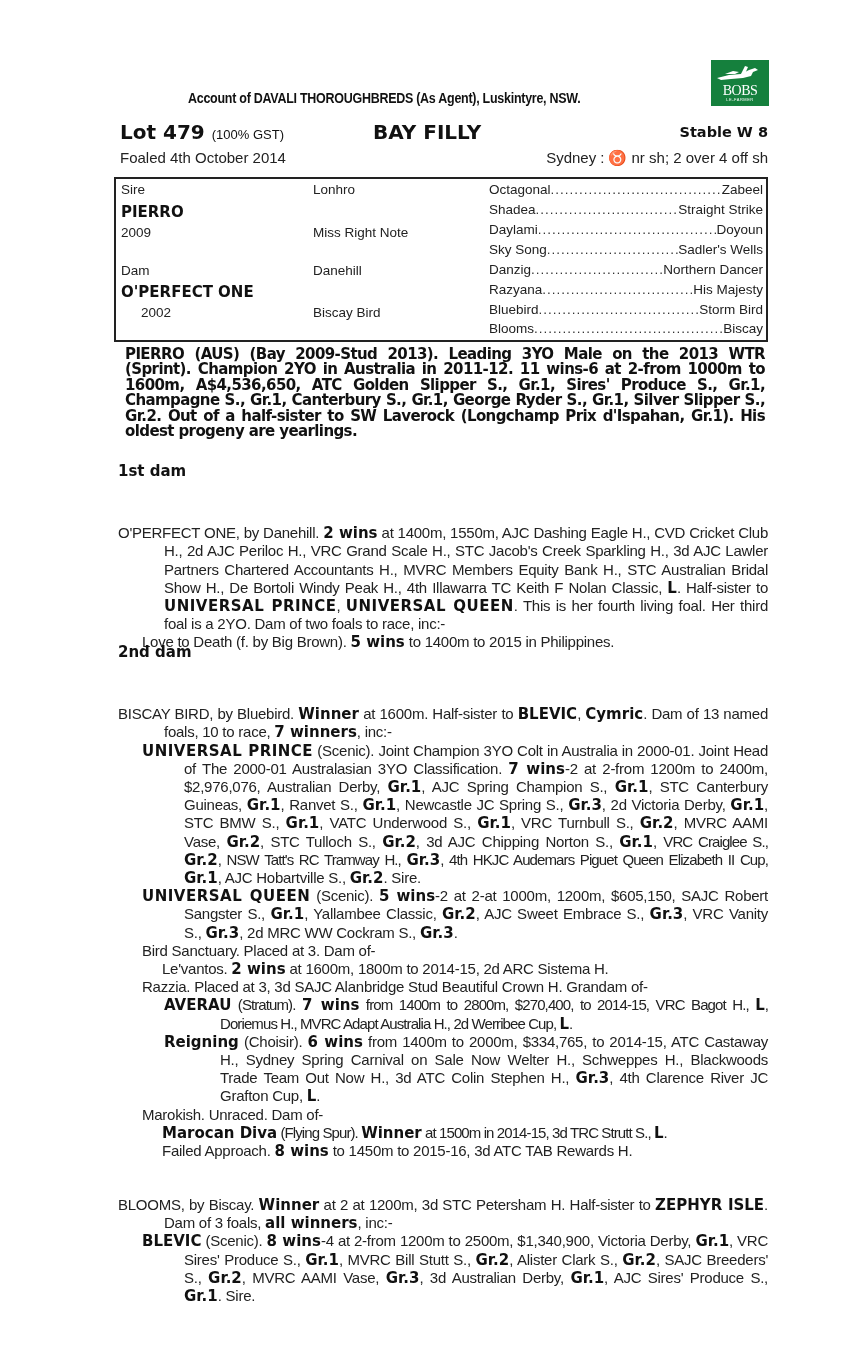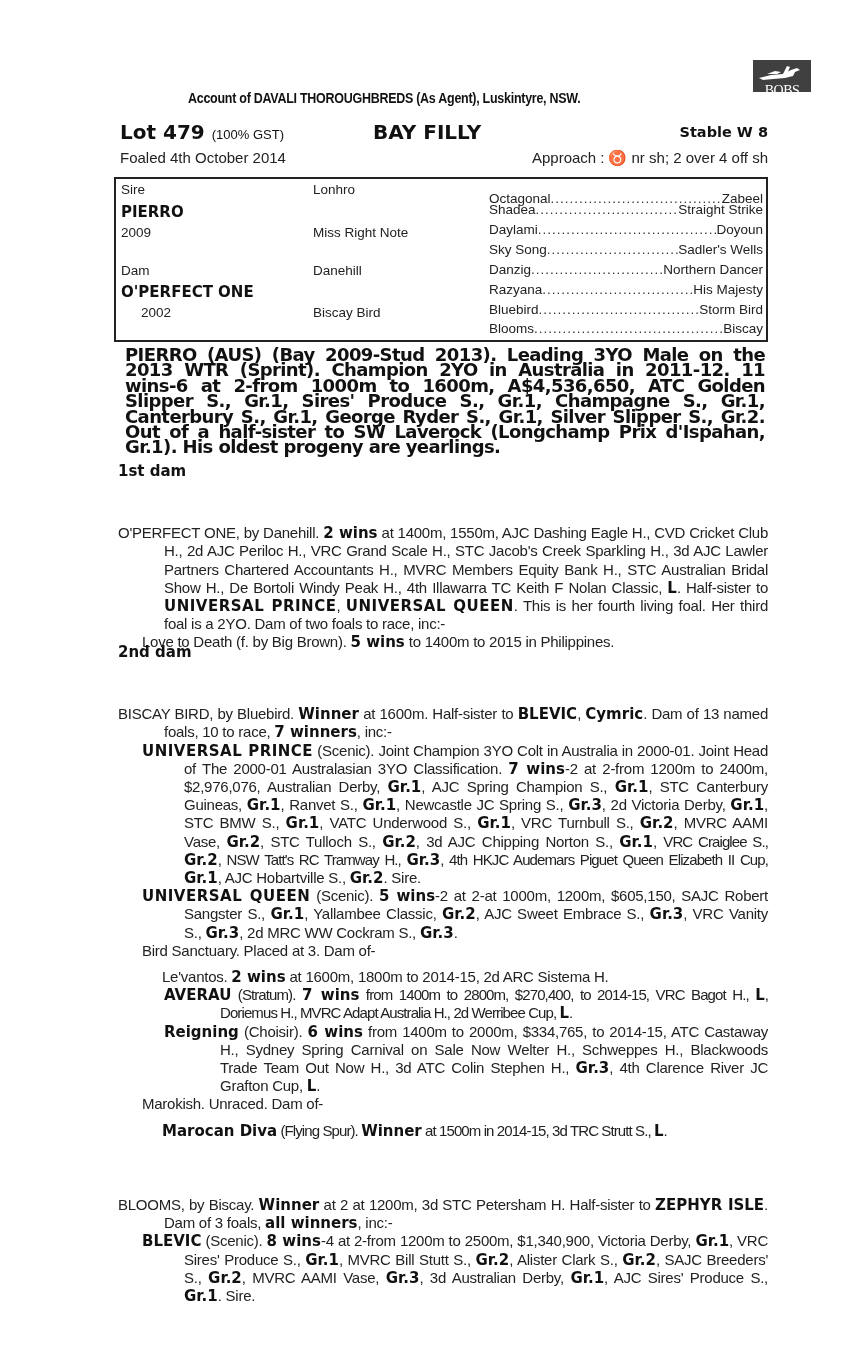--- a/index.html
+++ b/index.html
@@ -1,18 +1,18 @@
 <!DOCTYPE html>
 <html><head>
 <meta charset="utf-8">
 <style>
   html, body { margin: 0; padding: 0; background: #ffffff; }
   body { width: 860px; height: 1356px; position: relative; overflow: hidden; color: #111; font-family: "Liberation Sans", sans-serif; }
 
-  .logo { position: absolute; left: 711px; top: 60px; width: 58px; height: 32px; background: #404040; color: #fff; text-align: center; margin-left: 42px; }
+  .logo { position: absolute; left: 711px; top: 60px; width: 58px; height: 46px; background: #15803d; color: #fff; text-align: center; }
   .logo .horse { display: block; height: 22px; margin-top: 2px; }
   .logo .brand { display: block; font-family: "Liberation Serif", serif; font-size: 14px; line-height: 13px; letter-spacing: -0.5px; }
   .logo .sub { display: block; font-size: 4px; line-height: 6px; letter-spacing: 0.5px; }
 
   .account { position: absolute; left: 188px; top: 90px; width: 520px; font-family: "Liberation Sans", sans-serif; font-weight: bold; font-size: 14.5px; letter-spacing: -0.3px; transform: scaleX(0.86); transform-origin: left top; white-space: nowrap; }
 
   .lotrow { position: absolute; left: 120px; top: 120px; width: 648px; height: 26px; }
   .lot { position: absolute; left: 0; top: 0; font-family: "DejaVu Sans", sans-serif; font-weight: bold; font-size: 20px; }
   .gst { font-family: "Liberation Sans", sans-serif; font-weight: normal; font-size: 13px; }
   .sex { position: absolute; left: 253px; top: 0; font-family: "DejaVu Sans", sans-serif; font-weight: bold; font-size: 20px; }
@@ -25,30 +25,30 @@
 
   .pedigree { position: absolute; left: 114px; top: 177px; width: 654px; height: 165px; border: 2px solid #222; box-sizing: border-box; }
   .ped-cell { position: absolute; font-size: 13.5px; color: #222; white-space: nowrap; }
   .ped-name { position: absolute; font-family: "DejaVu Sans", sans-serif; font-weight: bold; font-size: 15px; white-space: nowrap; }
   .gg { position: absolute; left: 373px; width: 274px; font-size: 13.5px; color: #222; display: flex; white-space: nowrap; }
   .gg .l { flex: 0 0 auto; }
   .gg .dots { flex: 1 1 auto; overflow: hidden; letter-spacing: 1px; color: #333; }
   .gg .dots::before { content: "........................................................................................................................"; }
   .gg .r { flex: 0 0 auto; }
 
-  .sireblurb { position: absolute; left: 125px; top: 347px; width: 640px; font-family: "DejaVu Sans", sans-serif; font-weight: bold; font-size: 18px; line-height: 15.4px; letter-spacing: -0.6px; text-align: justify; }
+  .sireblurb { position: absolute; left: 125px; top: 347px; width: 640px; font-family: "DejaVu Sans", sans-serif; font-weight: bold; font-size: 15px; line-height: 15.4px; letter-spacing: -0.6px; text-align: justify; }
 
   .body { position: absolute; left: 118px; width: 650px; font-size: 15px; line-height: 18.2px; color: #222; letter-spacing: -0.25px; }
   .sect-h { font-family: "DejaVu Sans", sans-serif; font-weight: bold; font-size: 15px; color: #111; margin: 0; letter-spacing: 0; }
   .para { text-align: justify; }
   .ind0 { padding-left: 46px; text-indent: -46px; margin-top: 44px; }
   .ind1 { padding-left: 66px; text-indent: -42px; }
   .ind4 { padding-left: 102px; text-indent: -56px; }
   .ind5 { padding-left: 42px; text-indent: -18px; }
-  .ind6 { padding-left: 86px; text-indent: -42px; margin-top: 8px; }
+  .ind6 { padding-left: 86px; text-indent: -42px; }
   .b { font-family: "DejaVu Sans", sans-serif; font-weight: bold; color: #111; letter-spacing: 0; }
   .bs { font-family: "DejaVu Sans", sans-serif; font-weight: bold; color: #111; letter-spacing: 0.5px; }
   .cond { letter-spacing: -0.9px; }
 </style>
 </head>
 <body>
 
 <div class="logo">
   <svg class="horse" width="50" height="22" viewBox="0 0 50 22">
     <path d="M6 16 L18 13 L30 12 L38 8 L44 6 L47 8 L42 10 L40 14 L32 16 L20 17 L10 18 Z" fill="#fff"></path>
@@ -66,40 +66,40 @@
     <span>Lot 479</span>
     <span class="gst">(100% GST)</span>
   </div>
   <div class="sex">BAY FILLY</div>
   <div class="stable">Stable W 8</div>
 </div>
 
 <div class="foalrow">
   <div class="foaled">Foaled 4th October 2014</div>
   <div class="branded">
-    <span>Approach :</span>
+    <span>Sydney :</span>
     <span class="brandmark">♉</span>
     <span>nr sh; 2 over 4 off sh</span>
   </div>
 </div>
 
 <div class="pedigree">
   <div class="ped-cell" style="left:5px; top:3px;">Sire</div>
   <div class="ped-name" style="left:5px; top:24px;">PIERRO</div>
   <div class="ped-cell" style="left:5px; top:46px;">2009</div>
   <div class="ped-cell" style="left:5px; top:84px;">Dam</div>
   <div class="ped-name" style="left:5px; top:104px;">O'PERFECT ONE</div>
   <div class="ped-cell" style="left:5px; top:126px;margin-left:20px;">2002</div>
 
   <div class="ped-cell" style="left:197px; top:3px;">Lonhro</div>
   <div class="ped-cell" style="left:197px; top:46px;">Miss Right Note</div>
   <div class="ped-cell" style="left:197px; top:84px;">Danehill</div>
   <div class="ped-cell" style="left:197px; top:126px;">Biscay Bird</div>
 
-  <div class="gg" style="top:12px;">
+  <div class="gg" style="top:3px;">
       <span class="l">Octagonal</span>
       <span class="dots"></span>
       <span class="r">Zabeel</span>
     </div>
   <div class="gg" style="top:23px;">
       <span class="l">Shadea</span>
       <span class="dots"></span>
       <span class="r">Straight Strike</span>
     </div>
   <div class="gg" style="top:43px;">
@@ -145,22 +145,24 @@
 <div class="body" style="top:643px;">
   <div class="sect-h">2nd dam</div>
   <div class="para ind0"><span>BISCAY BIRD, by Bluebird. </span><span class="b">Winner</span><span> at 1600m. Half-sister to </span><span class="b">BLEVIC</span><span>, </span><span class="b">Cymric</span><span>. Dam of 13 named foals, 10 to race, </span><span class="b">7 winners</span><span>, inc:-</span></div>
 
   <div class="para ind1"><span class="bs">UNIVERSAL PRINCE</span><span> (Scenic). Joint Champion 3YO Colt in Australia in 2000-01. Joint Head of The 2000-01 Australasian 3YO Classification. </span><span class="b">7 wins</span><span>-2 at 2-from 1200m to 2400m, $2,976,076, Australian Derby, </span><span class="b">Gr.1</span><span>, AJC Spring Champion S., </span><span class="b">Gr.1</span><span>, STC Canterbury Guineas, </span><span class="b">Gr.1</span><span>, Ranvet S., </span><span class="b">Gr.1</span><span>, Newcastle JC Spring S., </span><span class="b">Gr.3</span><span>, 2d Victoria Derby, </span><span class="b">Gr.1</span><span>, STC BMW S., </span><span class="b">Gr.1</span><span>, VATC Underwood S., </span><span class="b">Gr.1</span><span>, VRC Turnbull S., </span><span class="b">Gr.2</span><span>, MVRC AAMI Vase, </span><span class="b">Gr.2</span><span>, STC Tulloch S., </span><span class="b">Gr.2</span><span>, 3d AJC Chipping Norton S., </span><span class="b">Gr.1</span><span>, </span><span class="cond">VRC Craiglee S., </span><span class="b">Gr.2</span><span class="cond">, NSW Tatt's RC Tramway H., </span><span class="b">Gr.3</span><span class="cond">, 4th HKJC Audemars Piguet Queen Elizabeth II Cup, </span><span class="b">Gr.1</span><span>, AJC Hobartville S., </span><span class="b">Gr.2</span><span>. Sire.</span></div>
 
   <div class="para ind1"><span class="bs">UNIVERSAL QUEEN</span><span> (Scenic). </span><span class="b">5 wins</span><span>-2 at 2-at 1000m, 1200m, $605,150, SAJC Robert Sangster S., </span><span class="b">Gr.1</span><span>, Yallambee Classic, </span><span class="b">Gr.2</span><span>, AJC Sweet Embrace S., </span><span class="b">Gr.3</span><span>, VRC Vanity S., </span><span class="b">Gr.3</span><span>, 2d MRC WW Cockram S., </span><span class="b">Gr.3</span><span>.</span></div>
 
   <div class="para ind5">Bird Sanctuary. Placed at 3. Dam of-</div>
   <div class="para ind6"><span>Le'vantos. </span><span class="b">2 wins</span><span> at 1600m, 1800m to 2014-15, 2d ARC Sistema H.</span></div>
+  <div class="para ind5">Razzia. Placed at 3, 3d SAJC Alanbridge Stud Beautiful Crown H. Grandam of-</div>
   <div class="para ind4"><span class="b">AVERAU</span><span class="cond"> (Stratum). </span><span class="b">7 wins</span><span class="cond"> from 1400m to 2800m, $270,400, to 2014-15, VRC Bagot H., </span><span class="b">L</span><span class="cond">, Doriemus H., MVRC Adapt Australia H., 2d Werribee Cup, </span><span class="b">L</span><span>.</span></div>
   <div class="para ind4"><span class="b">Reigning</span><span> (Choisir). </span><span class="b">6 wins</span><span> from 1400m to 2000m, $334,765, to 2014-15, ATC Castaway H., Sydney Spring Carnival on Sale Now Welter H., Schweppes H., Blackwoods Trade Team Out Now H., 3d ATC Colin Stephen H., </span><span class="b">Gr.3</span><span>, 4th Clarence River JC Grafton Cup, </span><span class="b">L</span><span>.</span></div>
   <div class="para ind5">Marokish. Unraced. Dam of-</div>
   <div class="para ind6 cond"><span class="b">Marocan Diva</span><span> (Flying Spur). </span><span class="b">Winner</span><span> at 1500m in 2014-15, 3d TRC Strutt S., </span><span class="b">L</span><span>.</span></div>
+  <div class="para ind6"><span>Failed Approach. </span><span class="b">8 wins</span><span> to 1450m to 2015-16, 3d ATC TAB Rewards H.</span></div>
 </div>
 
 <div class="body" style="top:1152px;">
   <div class="para ind0"><span>BLOOMS, by Biscay. </span><span class="b">Winner</span><span> at 2 at 1200m, 3d STC Petersham H. Half-sister to </span><span class="b">ZEPHYR ISLE</span><span>. Dam of 3 foals, </span><span class="b">all winners</span><span>, inc:-</span></div>
   <div class="para ind1"><span class="b">BLEVIC</span><span> (Scenic). </span><span class="b">8 wins</span><span>-4 at 2-from 1200m to 2500m, $1,340,900, Victoria Derby, </span><span class="b">Gr.1</span><span>, VRC Sires' Produce S., </span><span class="b">Gr.1</span><span>, MVRC Bill Stutt S., </span><span class="b">Gr.2</span><span>, Alister Clark S., </span><span class="b">Gr.2</span><span>, SAJC Breeders' S., </span><span class="b">Gr.2</span><span>, MVRC AAMI Vase, </span><span class="b">Gr.3</span><span>, 3d Australian Derby, </span><span class="b">Gr.1</span><span>, AJC Sires' Produce S., </span><span class="b">Gr.1</span><span>. Sire.</span></div>
 </div>
 
 </body></html>

